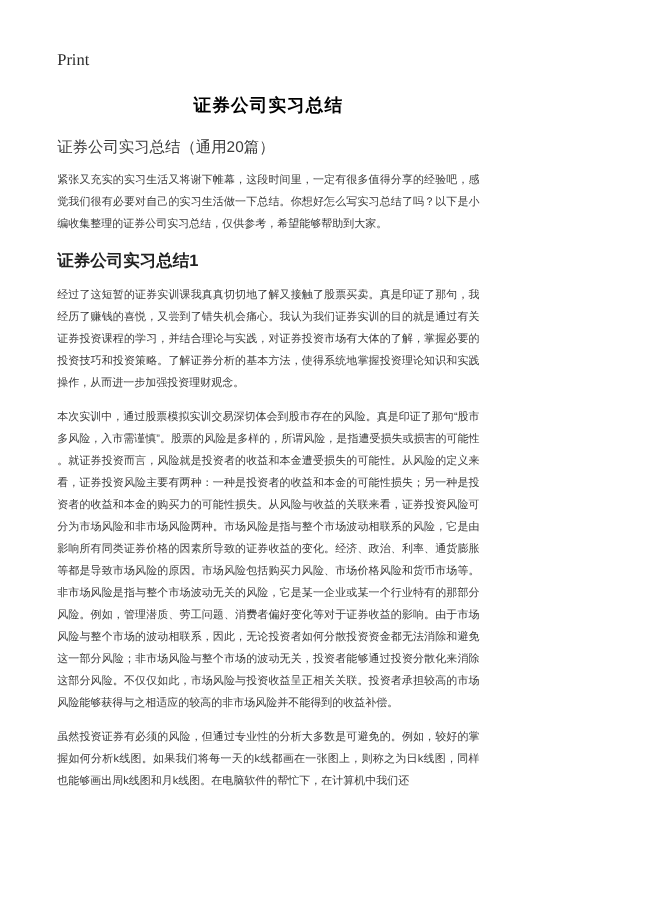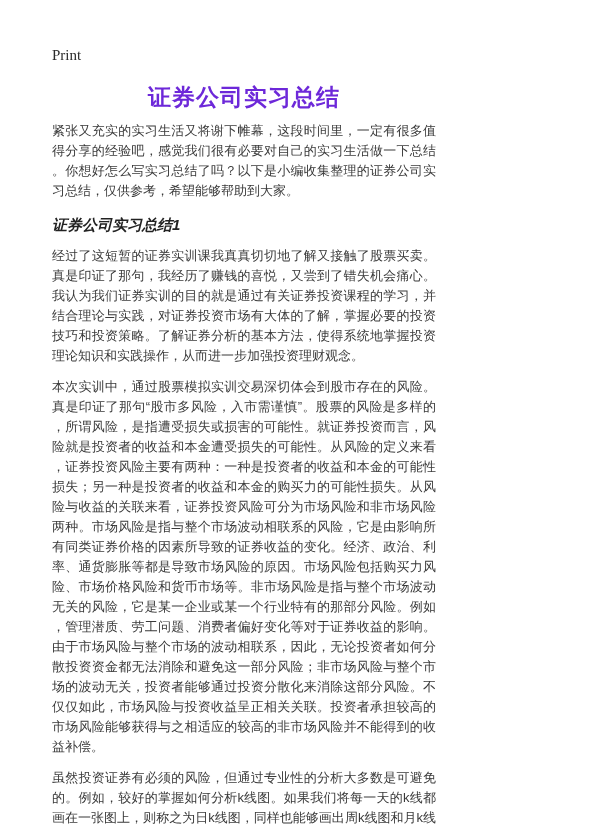--- a/index.html
+++ b/index.html
@@ -23,59 +23,59 @@
     font-family: "Liberation Serif", "DejaVu Serif", serif;
     font-size: 15px;
     color: #2b2b2b;
     text-decoration: none;
     margin: 0 0 2px 0;
     cursor: pointer;
   }
   .doc-title {
     margin: 18px 0 0 0;
     text-align: center;
-    font-size: 23px;
+    font-size: 16px;
     font-weight: bold;
-    color: #6d28d9;
+    color: #000000;
     letter-spacing: 1px;
     line-height: 26px;
   }
   .subtitle {
     margin: 13px 0 0 0;
     font-size: 14px;
     line-height: 20px;
     color: #3a3a3a;
   }
   .para {
     margin: 11px 0 0 0;
-    font-size: 13px;
+    font-size: 10px;
     line-height: 20px;
     color: #3a3a3a;
     text-align: justify;
     word-break: break-all;
     line-break: anywhere;
   }
   .section-heading {
     margin: 13px 0 0 0;
     font-size: 15px;
     font-weight: bold;
     color: #222222;
     line-height: 21px;
-    font-style: italic;
   }
 </style>
 </head>
 <body>
 
 <div class="page">
 
   <a class="print-link">Print</a>
 
   <h1 class="doc-title">证券公司实习总结</h1>
 
+  <p class="subtitle">证券公司实习总结（通用20篇）</p>
 
   <p class="para">紧张又充实的实习生活又将谢下帷幕，这段时间里，一定有很多值得分享的经验吧，感觉我们很有必要对自己的实习生活做一下总结。你想好怎么写实习总结了吗？以下是小编收集整理的证券公司实习总结，仅供参考，希望能够帮助到大家。</p>
 
   <h2 class="section-heading">证券公司实习总结1</h2>
 
 
   <p class="para">经过了这短暂的证券实训课我真真切切地了解又接触了股票买卖。真是印证了那句，我经历了赚钱的喜悦，又尝到了错失机会痛心。我认为我们证券实训的目的就是通过有关证券投资课程的学习，并结合理论与实践，对证券投资市场有大体的了解，掌握必要的投资技巧和投资策略。了解证券分析的基本方法，使得系统地掌握投资理论知识和实践操作，从而进一步加强投资理财观念。</p>
 
   <p class="para">本次实训中，通过股票模拟实训交易深切体会到股市存在的风险。真是印证了那句“股市多风险，入市需谨慎”。股票的风险是多样的，所谓风险，是指遭受损失或损害的可能性。就证券投资而言，风险就是投资者的收益和本金遭受损失的可能性。从风险的定义来看，证券投资风险主要有两种：一种是投资者的收益和本金的可能性损失；另一种是投资者的收益和本金的购买力的可能性损失。从风险与收益的关联来看，证券投资风险可分为市场风险和非市场风险两种。市场风险是指与整个市场波动相联系的风险，它是由影响所有同类证券价格的因素所导致的证券收益的变化。经济、政治、利率、通货膨胀等都是导致市场风险的原因。市场风险包括购买力风险、市场价格风险和货币市场等。非市场风险是指与整个市场波动无关的风险，它是某一企业或某一个行业特有的那部分风险。例如，管理潜质、劳工问题、消费者偏好变化等对于证券收益的影响。由于市场风险与整个市场的波动相联系，因此，无论投资者如何分散投资资金都无法消除和避免这一部分风险；非市场风险与整个市场的波动无关，投资者能够通过投资分散化来消除这部分风险。不仅仅如此，市场风险与投资收益呈正相关关联。投资者承担较高的市场风险能够获得与之相适应的较高的非市场风险并不能得到的收益补偿。</p>
 

